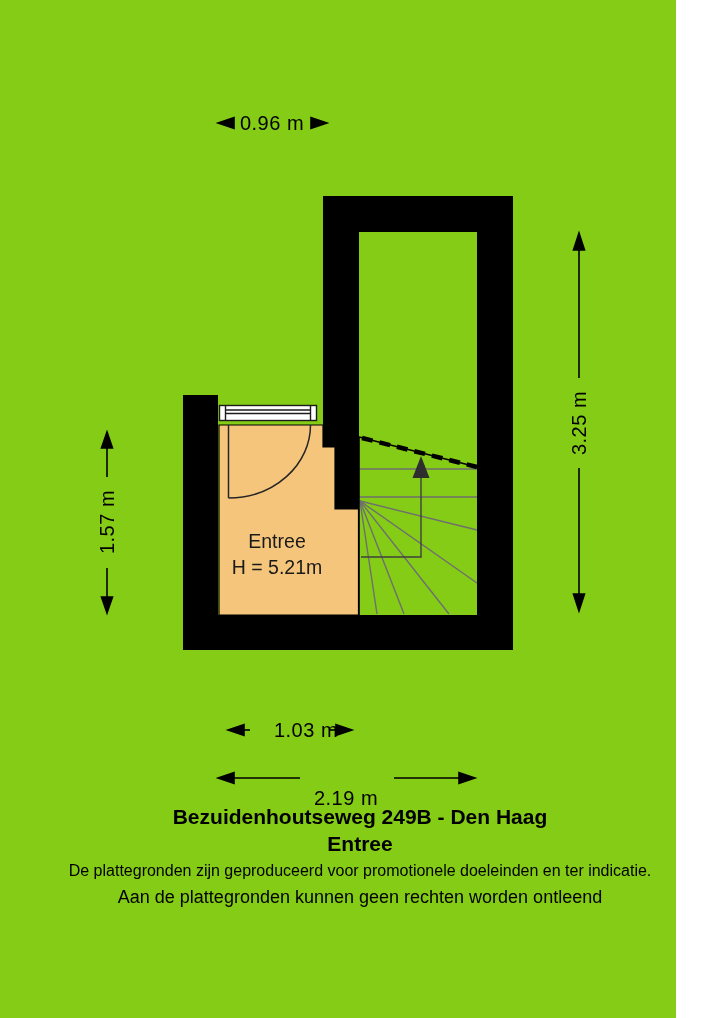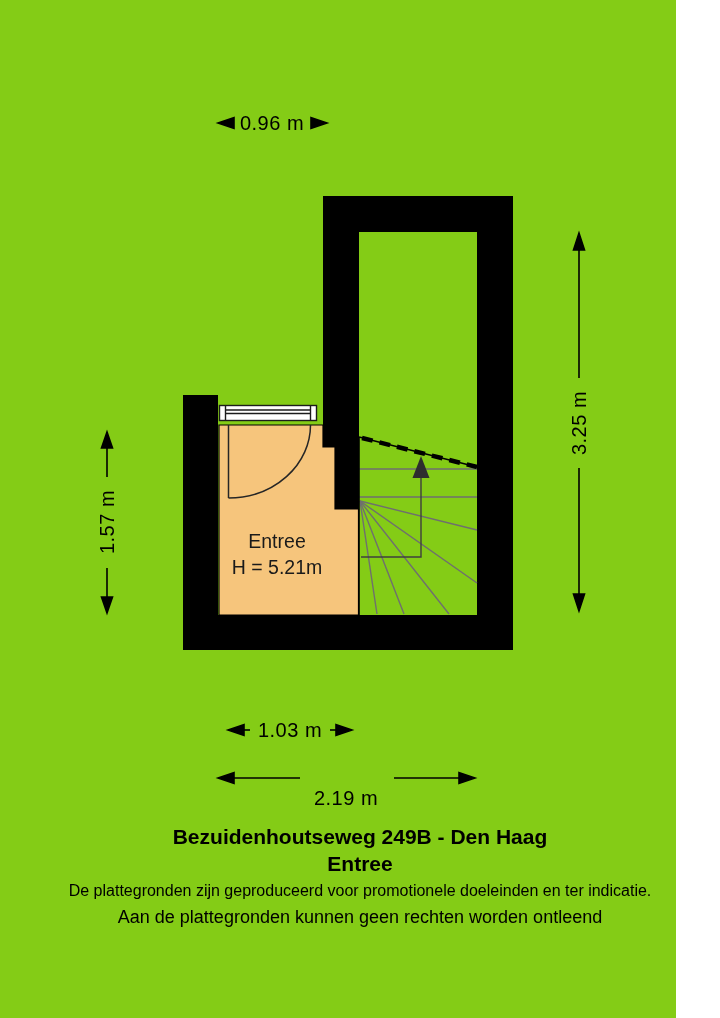--- a/index.html
+++ b/index.html
@@ -16,21 +16,21 @@
   .label{
     position:absolute;transform:translate(-50%,-50%);
     font-size:20px;color:#000;white-space:nowrap;letter-spacing:0.5px;
   }
   .label.vert{transform:translate(-50%,-50%) rotate(-90deg);}
   .room-label{
     position:absolute;transform:translate(-50%,-50%);
     font-size:19.5px;color:#1a1a1a;white-space:nowrap;text-align:center;
   }
   .footer{
-    position:absolute;left:0;top:803px;width:720px;text-align:center;color:#000;margin-top:20px;
+    position:absolute;left:0;top:803px;width:720px;text-align:center;color:#000;
   }
   .footer .addr{font-size:21px;font-weight:bold;line-height:27px;}
   .footer .floor{font-size:21px;font-weight:bold;line-height:27px;}
   .footer .disc1{font-size:16px;line-height:27px;}
   .footer .disc2{font-size:18px;line-height:26px;}
 </style>
 </head>
 <body>
 
 <div class="stage">
@@ -101,21 +101,21 @@
       <polygon points="218,778 234,772.5 234,783.5"></polygon>
       <polygon points="475,778 459,772.5 459,783.5"></polygon>
       <line x1="233" y1="778" x2="300" y2="778"></line>
       <line x1="394" y1="778" x2="460" y2="778"></line>
     </g>
   </svg>
 
   <div class="label" style="left:272px;top:123px">0.96 m</div>
   <div class="label vert" style="left:107px;top:522px">1.57 m</div>
   <div class="label vert" style="left:579px;top:423px">3.25 m</div>
-  <div class="label" style="left:290px;top:730px">1.03 m</div>
+  <div class="label" style="left:306px;top:730px">1.03 m</div>
   <div class="label" style="left:346px;top:798px">2.19 m</div>
 
   <div class="room-label" style="left:277px;top:541px">Entree</div>
   <div class="room-label" style="left:277px;top:567px">H = 5.21m</div>
 
   <div class="footer">
     <div class="addr">Bezuidenhoutseweg 249B - Den Haag</div>
     <div class="floor">Entree</div>
     <div class="disc1">De plattegronden zijn geproduceerd voor promotionele doeleinden en ter indicatie.</div>
     <div class="disc2">Aan de plattegronden kunnen geen rechten worden ontleend</div>

